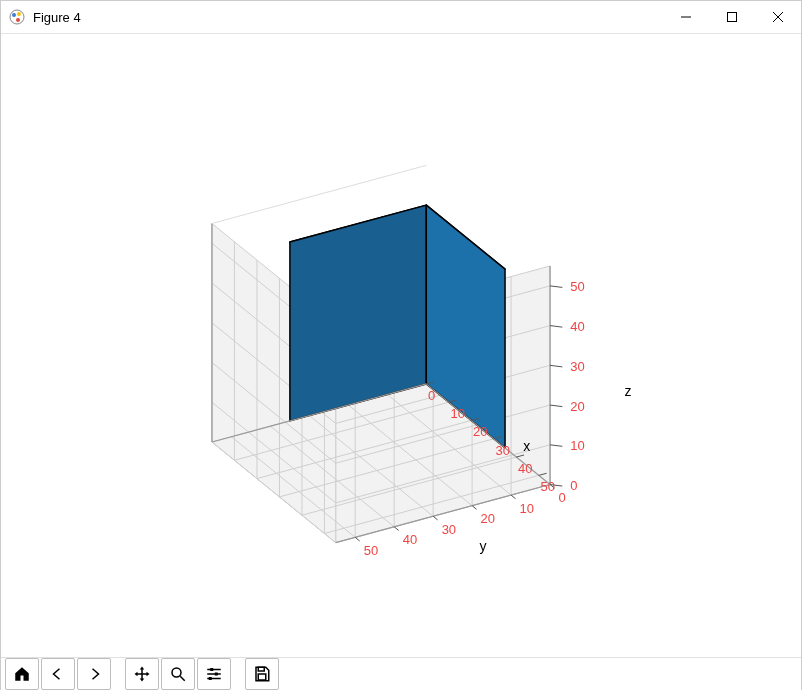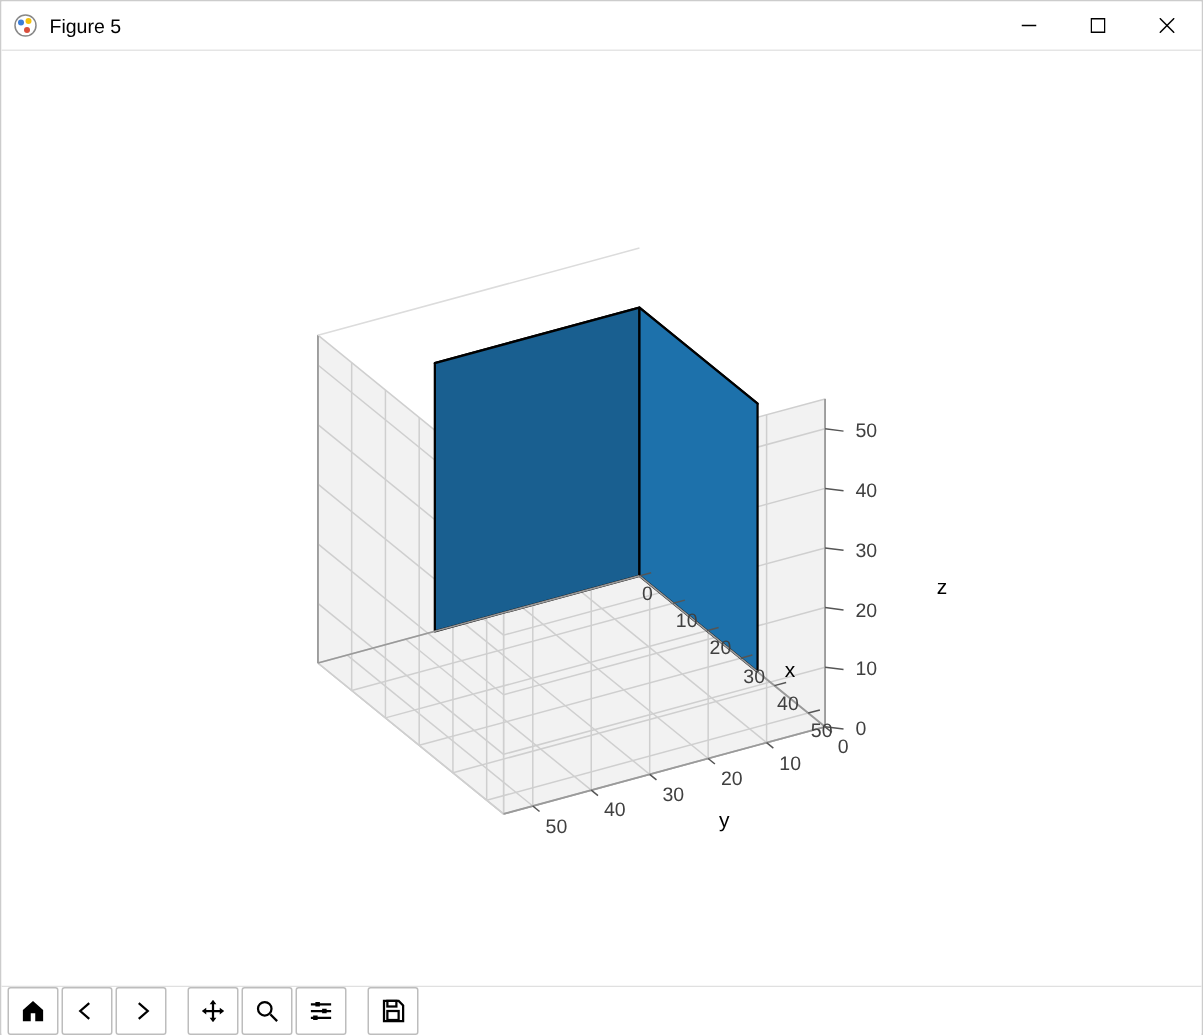--- a/index.html
+++ b/index.html
@@ -8,38 +8,38 @@
   .titlebar .app-icon{width:16px;height:16px;margin:0 8px;}
   .titlebar .title{flex:0 0 auto;font-size:13px;color:#000;}
   .titlebar .spacer{flex:1;}
   .winbtn{width:46px;height:32px;display:flex;align-items:center;justify-content:center;color:#000;}
   .winbtn svg{display:block;}
   .canvas-wrap{flex:1;position:relative;background:#fff;}
   .toolbar{height:36px;background:#fff;border-top:1px solid #e0e0e0;display:flex;align-items:center;padding:0 4px;gap:2px;}
   .tbtn{width:32px;height:30px;border:1px solid #bdbdbd;background:#fff;display:flex;align-items:center;justify-content:center;border-radius:2px;}
   .tbtn svg{display:block;}
   .tgap{width:10px;}
-  .tick-label{position:absolute;font-size:13px;color:#404040;white-space:nowrap;}
+  .tick-label{position:absolute;font-size:13px;color:#ef4444;white-space:nowrap;}
   .axis-label{position:absolute;font-size:14px;color:#000;}
 </style>
 </head>
 <body>
 
 <div class="window">
 
   <div class="titlebar">
     <span class="app-icon">
       <svg viewBox="0 0 16 16" width="16" height="16">
         <circle cx="8" cy="8" r="7" fill="none" stroke="#888" stroke-width="1"></circle>
         <circle cx="5" cy="6" r="2" fill="#3b7dd8"></circle>
         <circle cx="10" cy="5" r="2" fill="#f4c20d"></circle>
         <circle cx="9" cy="11" r="2" fill="#d94f3d"></circle>
       </svg>
     </span>
-    <span class="title">Figure 5</span>
+    <span class="title">Figure 4</span>
     <span class="spacer"></span>
     <div class="winbtn">
       <svg width="10" height="10">
           <line x1="0" y1="5" x2="10" y2="5" stroke="#000" stroke-width="1"></line>
         </svg>
     </div>
     <div class="winbtn">
       <svg width="10" height="10">
           <rect x="0.5" y="0.5" width="9" height="9" fill="none" stroke="#000" stroke-width="1"></rect>
         </svg>

